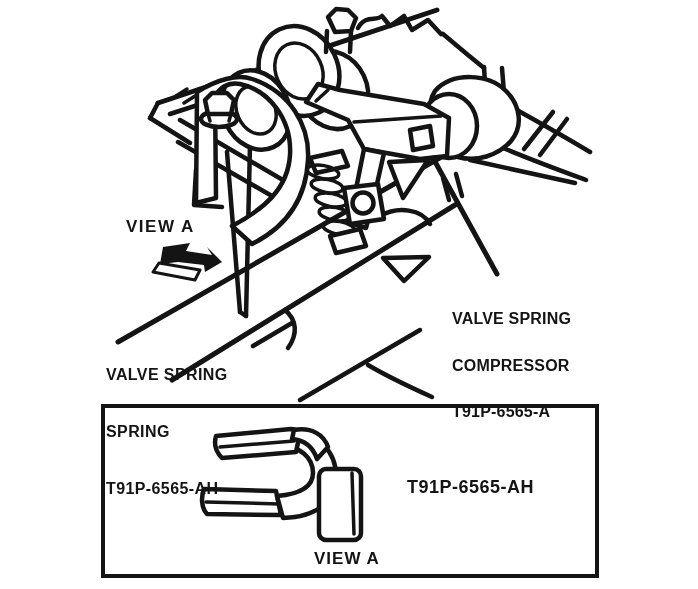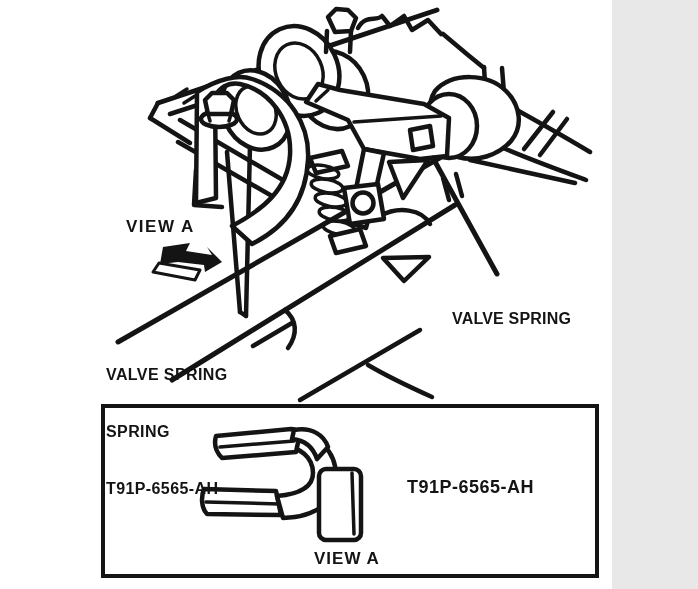--- a/index.html
+++ b/index.html
@@ -1,18 +1,18 @@
 <!DOCTYPE html>
 <html style="--ink: #141414; --bg: #ffffff;"><head>
 <meta charset="utf-8">
 <style>
   :root { --ink:#141414; --bg:#ffffff; }
   html,body { margin:0; padding:0; background:#e8e8e8; }
   .stage {
-    position:relative; width:612px; height:589px;
+    position:relative; width:698px; height:589px;
     background:var(--bg); overflow:hidden;
     font-family:"Liberation Sans", sans-serif;
   }
   svg.artwork { position:absolute; left:0; top:0; }
   svg.artwork * { stroke:var(--ink); stroke-width:4.5; fill:none;
                   stroke-linecap:round; stroke-linejoin:round; }
   svg.artwork .w    { fill:#ffffff; }
   svg.artwork .ink  { fill:var(--ink); stroke:none; }
   svg.artwork .lip  { fill:#ffffff; stroke-width:3; }
   svg.artwork .thin { stroke-width:3.5; }
@@ -163,18 +163,20 @@
   <div class="label lbl-view-main">VIEW A</div>
 
   <div class="label lbl-spacer">
     <div>VALVE SPRING</div>
     <div>SPRING</div>
     <div>T91P-6565-AH</div>
   </div>
 
   <div class="label lbl-compressor">
     <div>VALVE SPRING</div>
+    <div>COMPRESSOR</div>
+    <div>T91P-6565-A</div>
   </div>
 
   <div class="label lbl-partnum">T91P-6565-AH</div>
 
   <div class="label lbl-view-inset">VIEW A</div>
 </div>
 
 </body></html>

